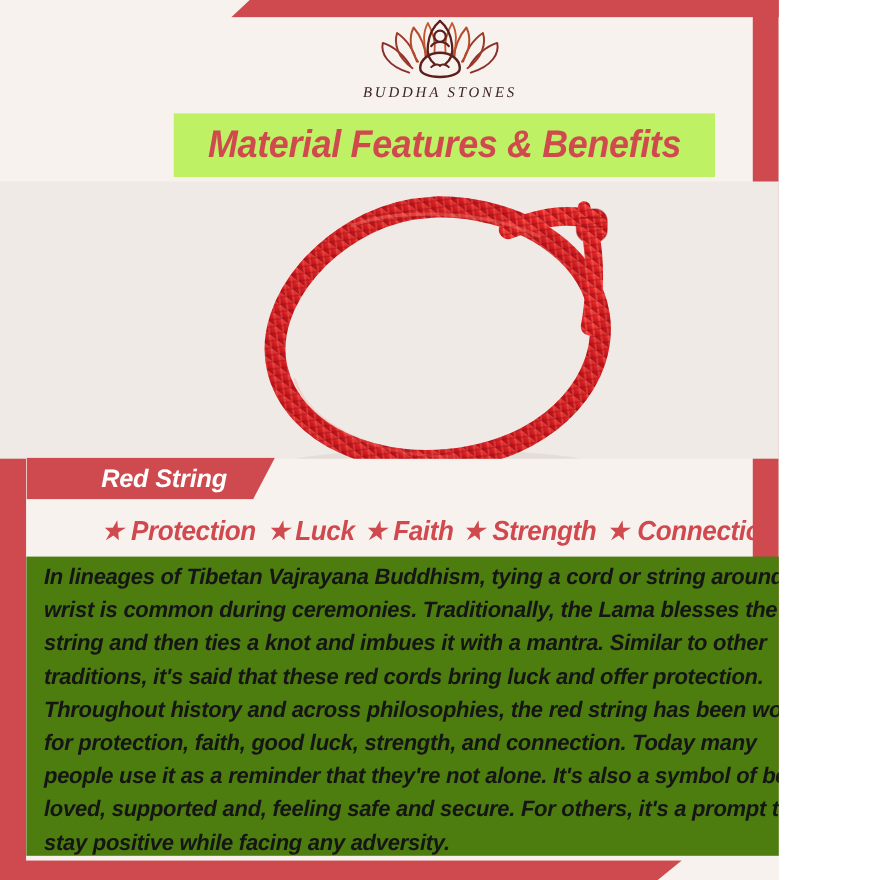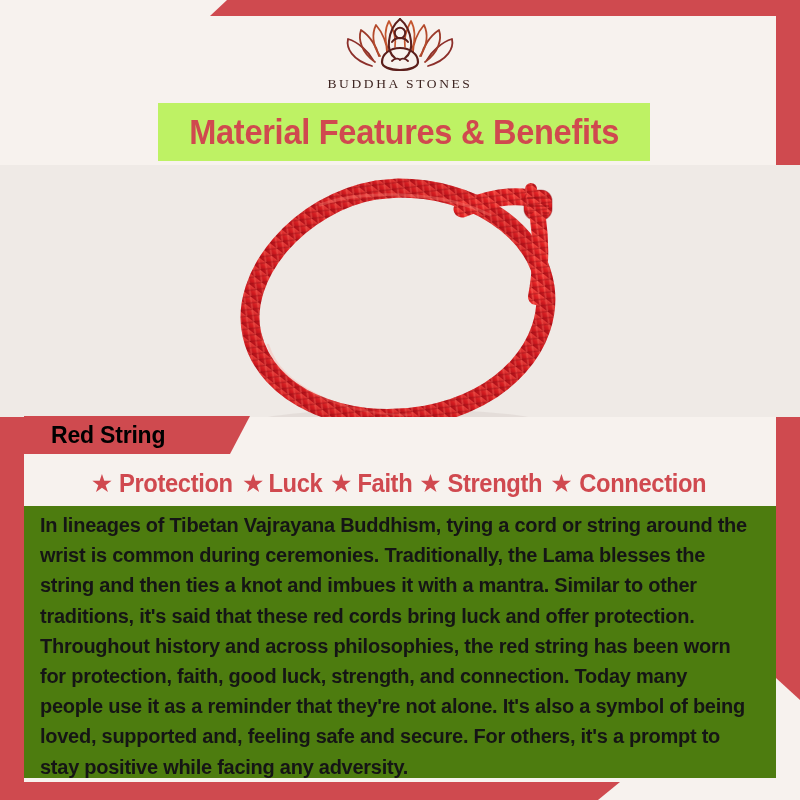--- a/index.html
+++ b/index.html
@@ -5,24 +5,25 @@
   html, body {
     margin: 0;
     padding: 0;
     background: #ffffff;
   }
   body {
     font-family: "Liberation Sans", sans-serif;
   }
   #infographic {
     position: relative;
-    width: 800px;
+    width: 708px;
     height: 800px;
     overflow: hidden;
     background: #f7f2ee;
+    font-style: italic;
   }
 
   
   .band {
     position: absolute;
   }
   .band-top {
     top: 0;
     left: 210px;
     width: 590px;
@@ -128,24 +129,24 @@
     left: 24px;
     top: 416px;
     width: 226px;
     height: 38px;
     background: #cf4a4f;
     clip-path: polygon(0 0, 100% 0, calc(100% - 20px) 100%, 0 100%);
     display: flex;
     align-items: center;
   }
   .ribbon-text {
-    color: #000000;
+    color: #ffffff;
     font-size: 23px;
     font-weight: bold;
-    margin-left: 27px;
+    margin-left: 68px;
     letter-spacing: -0.2px;
   }
 
   
   .features {
     position: absolute;
     left: 24px;
     top: 462px;
     width: 752px;
     height: 42px;

